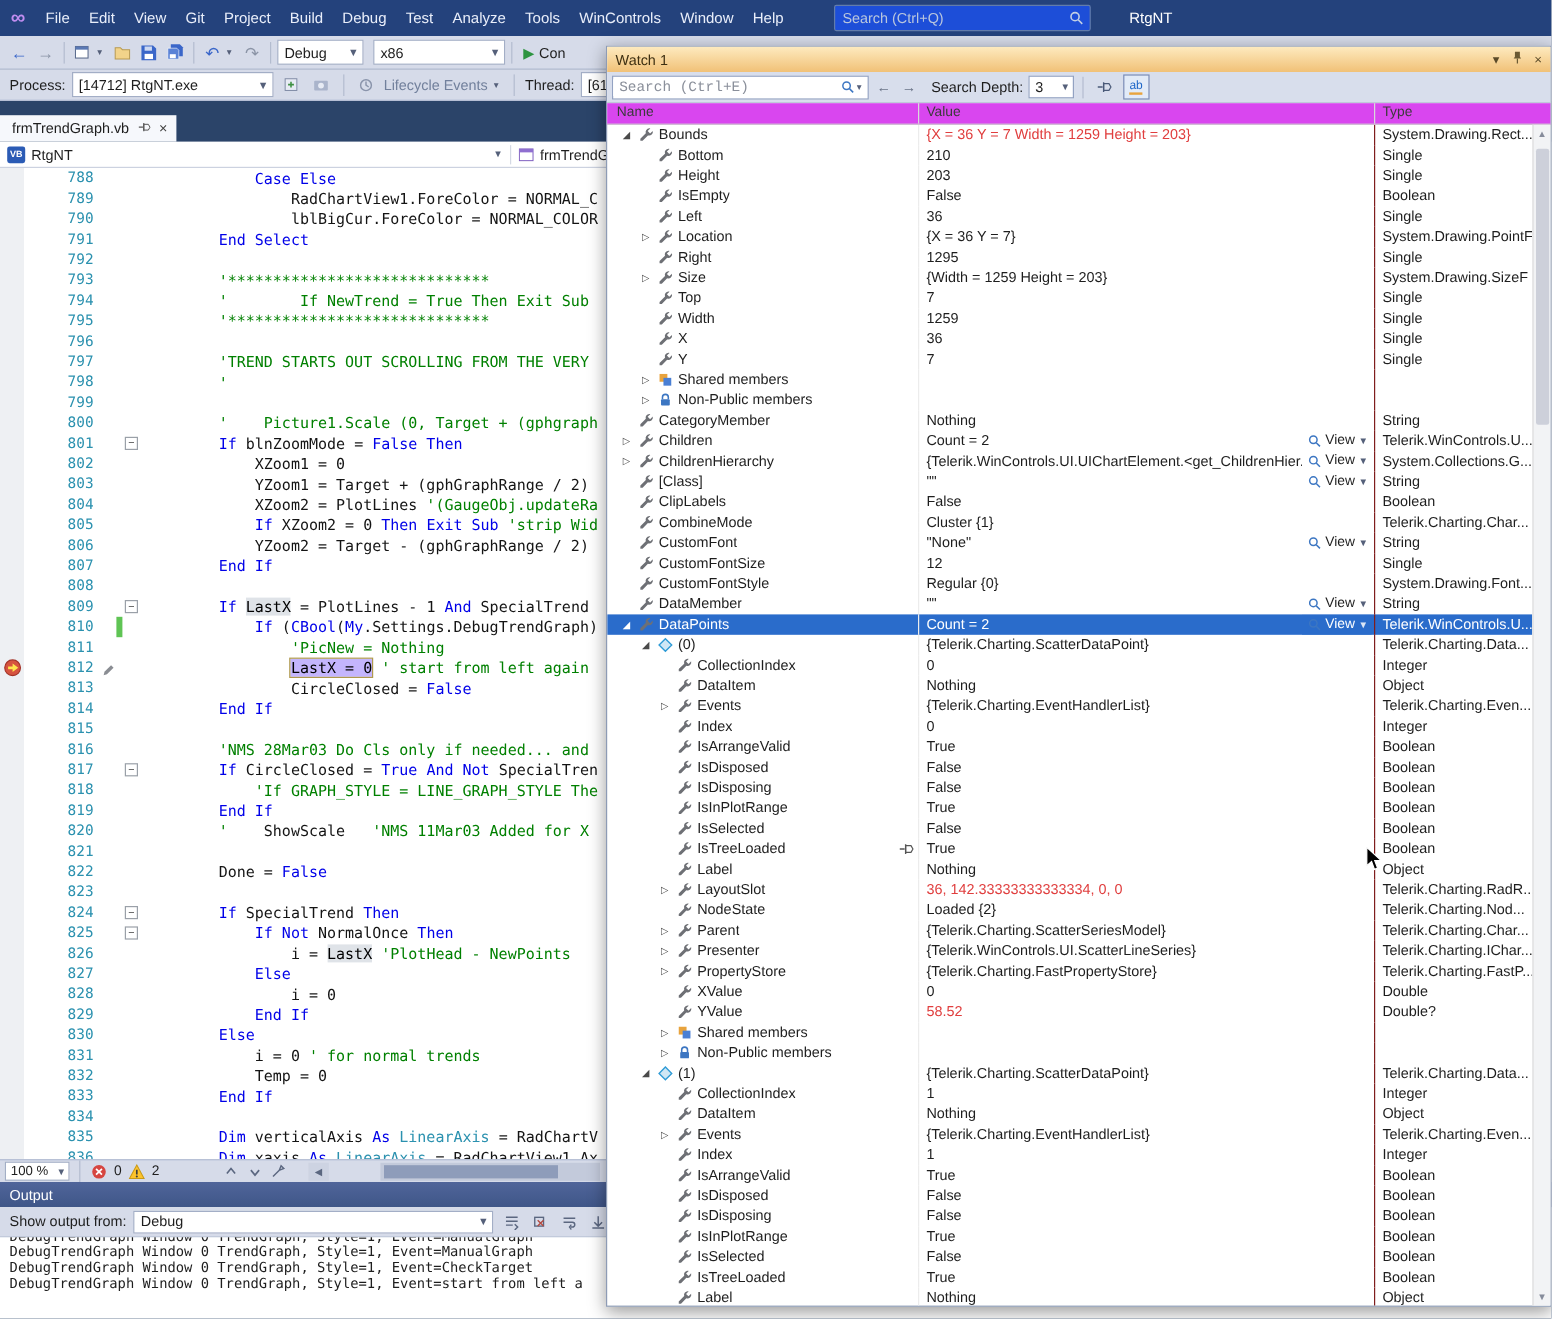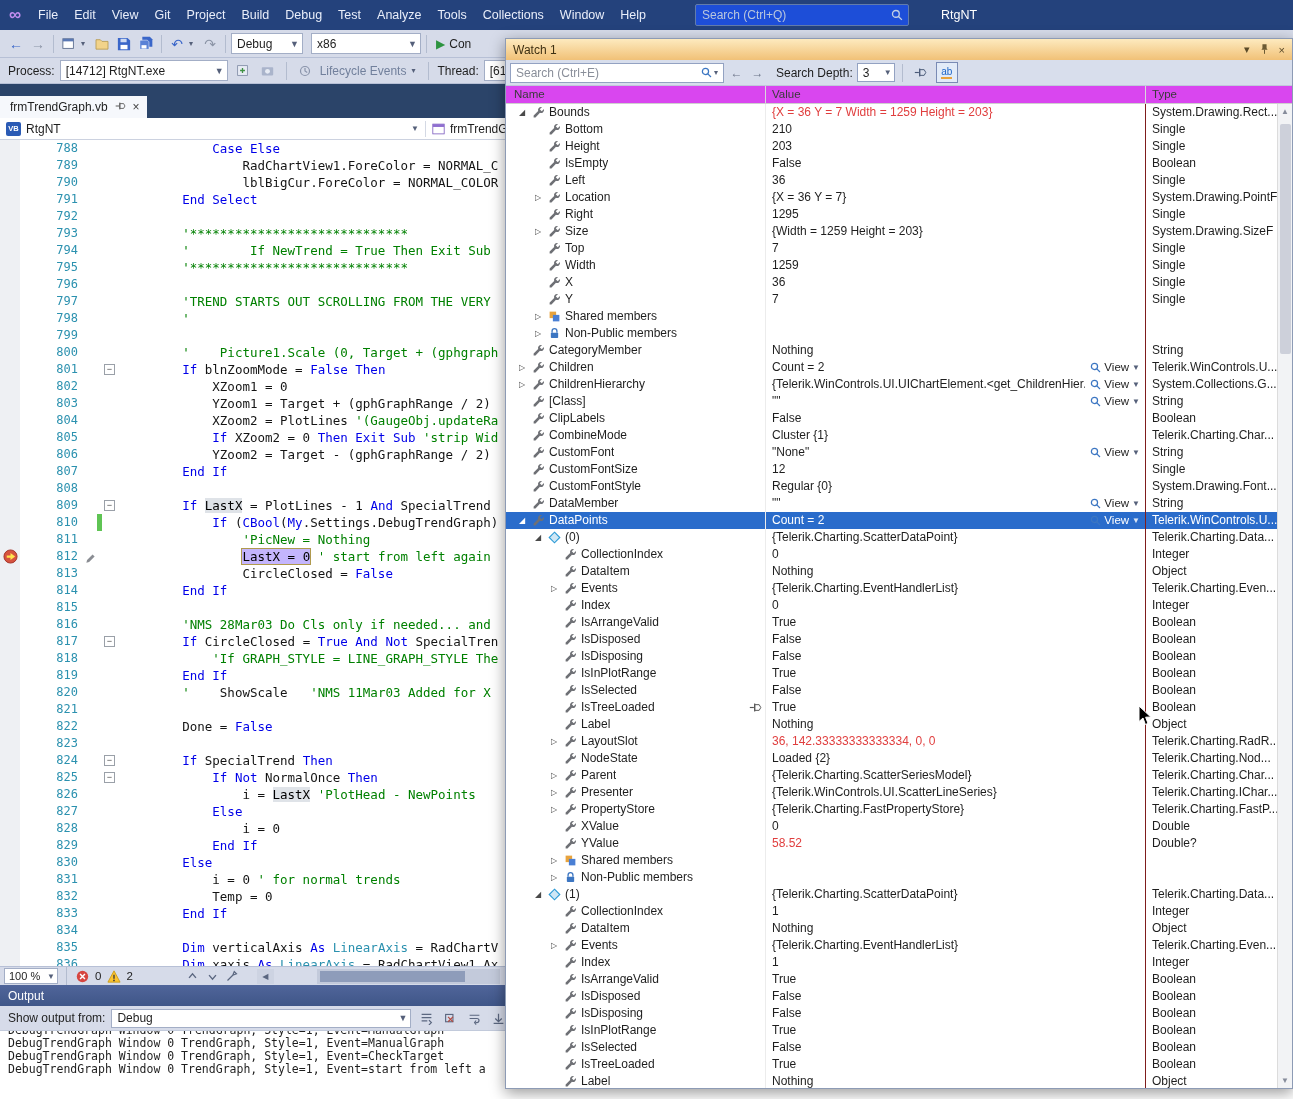--- a/index.html
+++ b/index.html
@@ -73,21 +73,21 @@
   .oicon{width:18px;height:18px;display:flex;align-items:center;justify-content:center}
   .console{height:68px;overflow:hidden;font-family:"DejaVu Sans Mono",monospace;font-size:11.5px;line-height:13px;color:#1e1e1e;padding-left:8px}
   .console>div:first-child{margin-top:-7px}
 
   
   .watch{position:absolute;left:505px;top:38px;width:788px;height:1051px;background:#fff;border:1px solid #8d9bb5;box-shadow:0 4px 14px rgba(0,0,0,.4);z-index:10}
   .watch-title{height:21px;background:linear-gradient(#fdeabf,#f1c177);display:flex;align-items:center;padding-left:7px;font-size:12px;color:#3e3012}
   .wicons{margin-left:auto;display:flex;gap:9px;padding-right:7px;color:#5a4a28;align-items:center;font-size:11px}
   .watch-toolbar{height:26px;background:#d8deec;display:flex;align-items:center;padding-left:4px;gap:4px;border-bottom:1px solid #c0c8da;font-size:12px;color:#1e1e1e}
   .wsearch{width:214px;height:20px;background:#fff;border:1px solid #93a2c2;display:flex;align-items:center}
-  .wsearch input{flex:1;border:none;outline:none;font-size:12px;padding:0 5px;color:#ec4899;font-family:Liberation Sans, sans-serif}
+  .wsearch input{flex:1;border:none;outline:none;font-size:12px;padding:0 5px;color:#ec4899;font-family:Liberation Mono, monospace}
   .wsearch input::placeholder{color:#8a8f9a}
   .warrow{width:17px;text-align:center;color:#6b7488;font-size:12px}
   .depth-combo{width:38px;height:19px;background:#fff;border:1px solid #93a2c2;display:flex;align-items:center;padding-left:5px;font-size:12px}
   .depth-combo .caret{margin-left:auto;font-size:8px;color:#55607a;width:12px;text-align:center}
   .wtbtn{width:22px;height:21px;display:flex;align-items:center;justify-content:center}
   .wtbtn.active{background:#e2ebf8;border:1px solid #7a8bb5}
   .abglyph{font-size:10px;color:#1e66c7;border-bottom:2px solid #e8a33d;line-height:10px}
   .w-head{height:18px;display:flex;font-size:11.5px;color:#3a3a3a;background:#d946ef;border-bottom:1px solid #cfcfcf}
   .h-name{width:260px;padding-left:8px;line-height:17px;border-right:1px solid #d9d9d9}
   .h-val{width:380px;padding-left:6px;line-height:17px;border-right:1px solid #d9d9d9}
@@ -127,21 +127,21 @@
         <div class="menu-item">File</div>
         <div class="menu-item">Edit</div>
         <div class="menu-item">View</div>
         <div class="menu-item">Git</div>
         <div class="menu-item">Project</div>
         <div class="menu-item">Build</div>
         <div class="menu-item">Debug</div>
         <div class="menu-item">Test</div>
         <div class="menu-item">Analyze</div>
         <div class="menu-item">Tools</div>
-        <div class="menu-item">Collections</div>
+        <div class="menu-item">WinControls</div>
         <div class="menu-item">Window</div>
         <div class="menu-item">Help</div>
       </div>
     <div class="tb-search">
       <input placeholder="Search (Ctrl+Q)" style="">
       <span class="magwrap">
         <svg width="12" height="12" viewBox="0 0 16 16">
             <circle cx="6.5" cy="6.5" r="4.5" fill="none" stroke="#c2cfe4" stroke-width="1.8"></circle>
             <path d="M10 10l4.5 4.5" stroke="#c2cfe4" stroke-width="1.8"></path>
           </svg>

